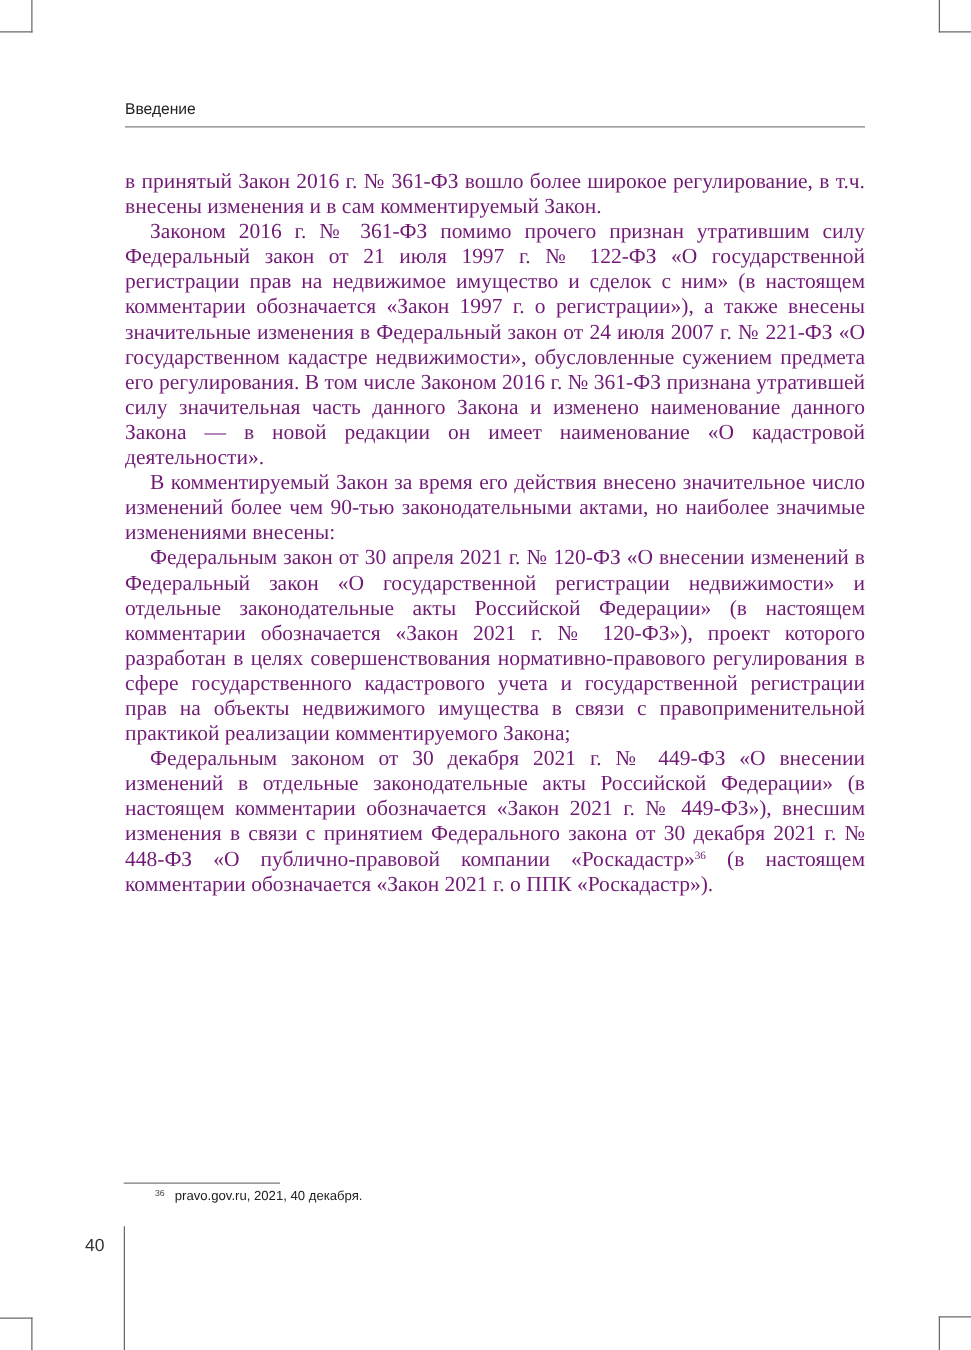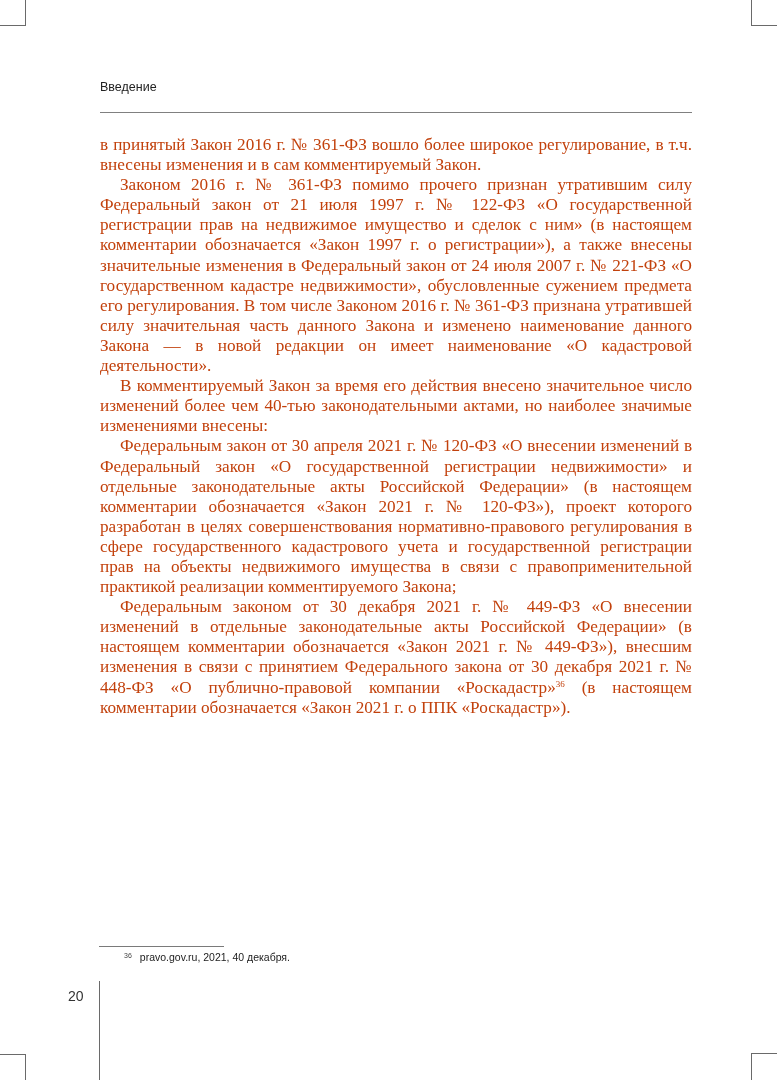--- a/index.html
+++ b/index.html
@@ -9,27 +9,27 @@
     }
     .crop { position: absolute; border-color: #6a6a6a; border-style: solid; border-width: 0; }
     .crop-tl { left: 0; top: 0; width: 25px; height: 25px; border-right-width: 1.5px; border-bottom-width: 1.5px; }
     .crop-tr { left: 751px; top: 0; width: 26px; height: 25px; border-left-width: 1.5px; border-bottom-width: 1.5px; }
     .crop-bl { left: 0; top: 1054px; width: 25px; height: 26px; border-right-width: 1.5px; border-top-width: 1.5px; }
     .crop-br { left: 751px; top: 1053px; width: 26px; height: 27px; border-left-width: 1.5px; border-top-width: 1.5px; }
 
     .running-head {
       position: absolute; left: 100px; top: 80px; width: 592px;
       font-family: "Liberation Sans", sans-serif; font-size: 12.5px; color: #222;
-      padding-bottom: 16px; border-bottom: 1px solid #808080; height: 16px;
+      padding-bottom: 5px; border-bottom: 1px solid #808080; height: 16px;
     }
 
     .body-text {
       position: absolute; left: 100px; top: 135px; width: 592px;
       font-family: "Liberation Serif", serif; font-size: 17.2px; line-height: 20.1px;
-      color: #c2410c; text-align: justify; hyphens: none;
+      color: #701a75; text-align: justify; hyphens: none;
     }
     .body-text p { margin: 0; text-indent: 20px; }
     .body-text p.cont { text-indent: 0; }
     .body-text sup { font-size: 9px; line-height: 0; vertical-align: 6px; }
 
     .fn-rule { position: absolute; left: 99px; top: 946px; width: 125px; height: 0; border-top: 1px solid #7a7a7a; }
     .footnote {
       position: absolute; left: 124px; top: 951px;
       font-family: "Liberation Sans", sans-serif; font-size: 10.5px; color: #222;
     }
@@ -49,24 +49,24 @@
 <div class="crop crop-bl"></div>
 <div class="crop crop-br"></div>
 
 <div class="running-head">
   <span>Введение</span>
 </div>
 
 <div class="body-text">
   <p class="cont">в принятый Закон 2016 г. № 361-ФЗ вошло более широкое регулирование, в т.ч. внесены изменения и в сам комментируемый Закон.</p>
   <p>Законом 2016 г. № 361-ФЗ помимо прочего признан утратившим силу Федеральный закон от 21 июля 1997 г. № 122-ФЗ «О государственной регистрации прав на недвижимое имущество и сделок с ним» (в настоящем комментарии обозначается «Закон 1997 г. о регистрации»), а также внесены значительные изменения в Федеральный закон от 24 июля 2007 г. № 221-ФЗ «О государственном кадастре недвижимости», обусловленные сужением предмета его регулирования. В том числе Законом 2016 г. № 361-ФЗ признана утратившей силу значительная часть данного Закона и изменено наименование данного Закона — в новой редакции он имеет наименование «О кадастровой деятельности».</p>
-  <p>В комментируемый Закон за время его действия внесено значительное число изменений более чем 40-тью законодательными актами, но наиболее значимые изменениями внесены:</p>
+  <p>В комментируемый Закон за время его действия внесено значительное число изменений более чем 90-тью законодательными актами, но наиболее значимые изменениями внесены:</p>
   <p>Федеральным закон от 30 апреля 2021 г. № 120-ФЗ «О внесении изменений в Федеральный закон «О государственной регистрации недвижимости» и отдельные законодательные акты Российской Федерации» (в настоящем комментарии обозначается «Закон 2021 г. № 120-ФЗ»), проект которого разработан в целях совершенствования нормативно-правового регулирования в сфере государственного кадастрового учета и государственной регистрации прав на объекты недвижимого имущества в связи с правоприменительной практикой реализации комментируемого Закона;</p>
   <p><span>Федеральным законом от 30 декабря 2021 г. № 449-ФЗ «О внесении изменений в отдельные законодательные акты Российской Федерации» (в настоящем комментарии обозначается «Закон 2021 г. № 449-ФЗ»), внесшим изменения в связи с принятием Федерального закона от 30 декабря 2021 г. № 448-ФЗ «О публично-правовой компании «Роскадастр»</span><sup>36</sup><span> (в настоящем комментарии обозначается «Закон 2021 г. о ППК «Роскадастр»).</span></p>
 </div>
 
 <div class="fn-rule"></div>
 <div class="footnote">
   <span class="fn-mark">36</span><span>pravo.gov.ru, 2021, 40 декабря.</span>
 </div>
 
-<div class="page-number">20</div>
+<div class="page-number">40</div>
 <div class="page-rule"></div>
 
 </body></html>

